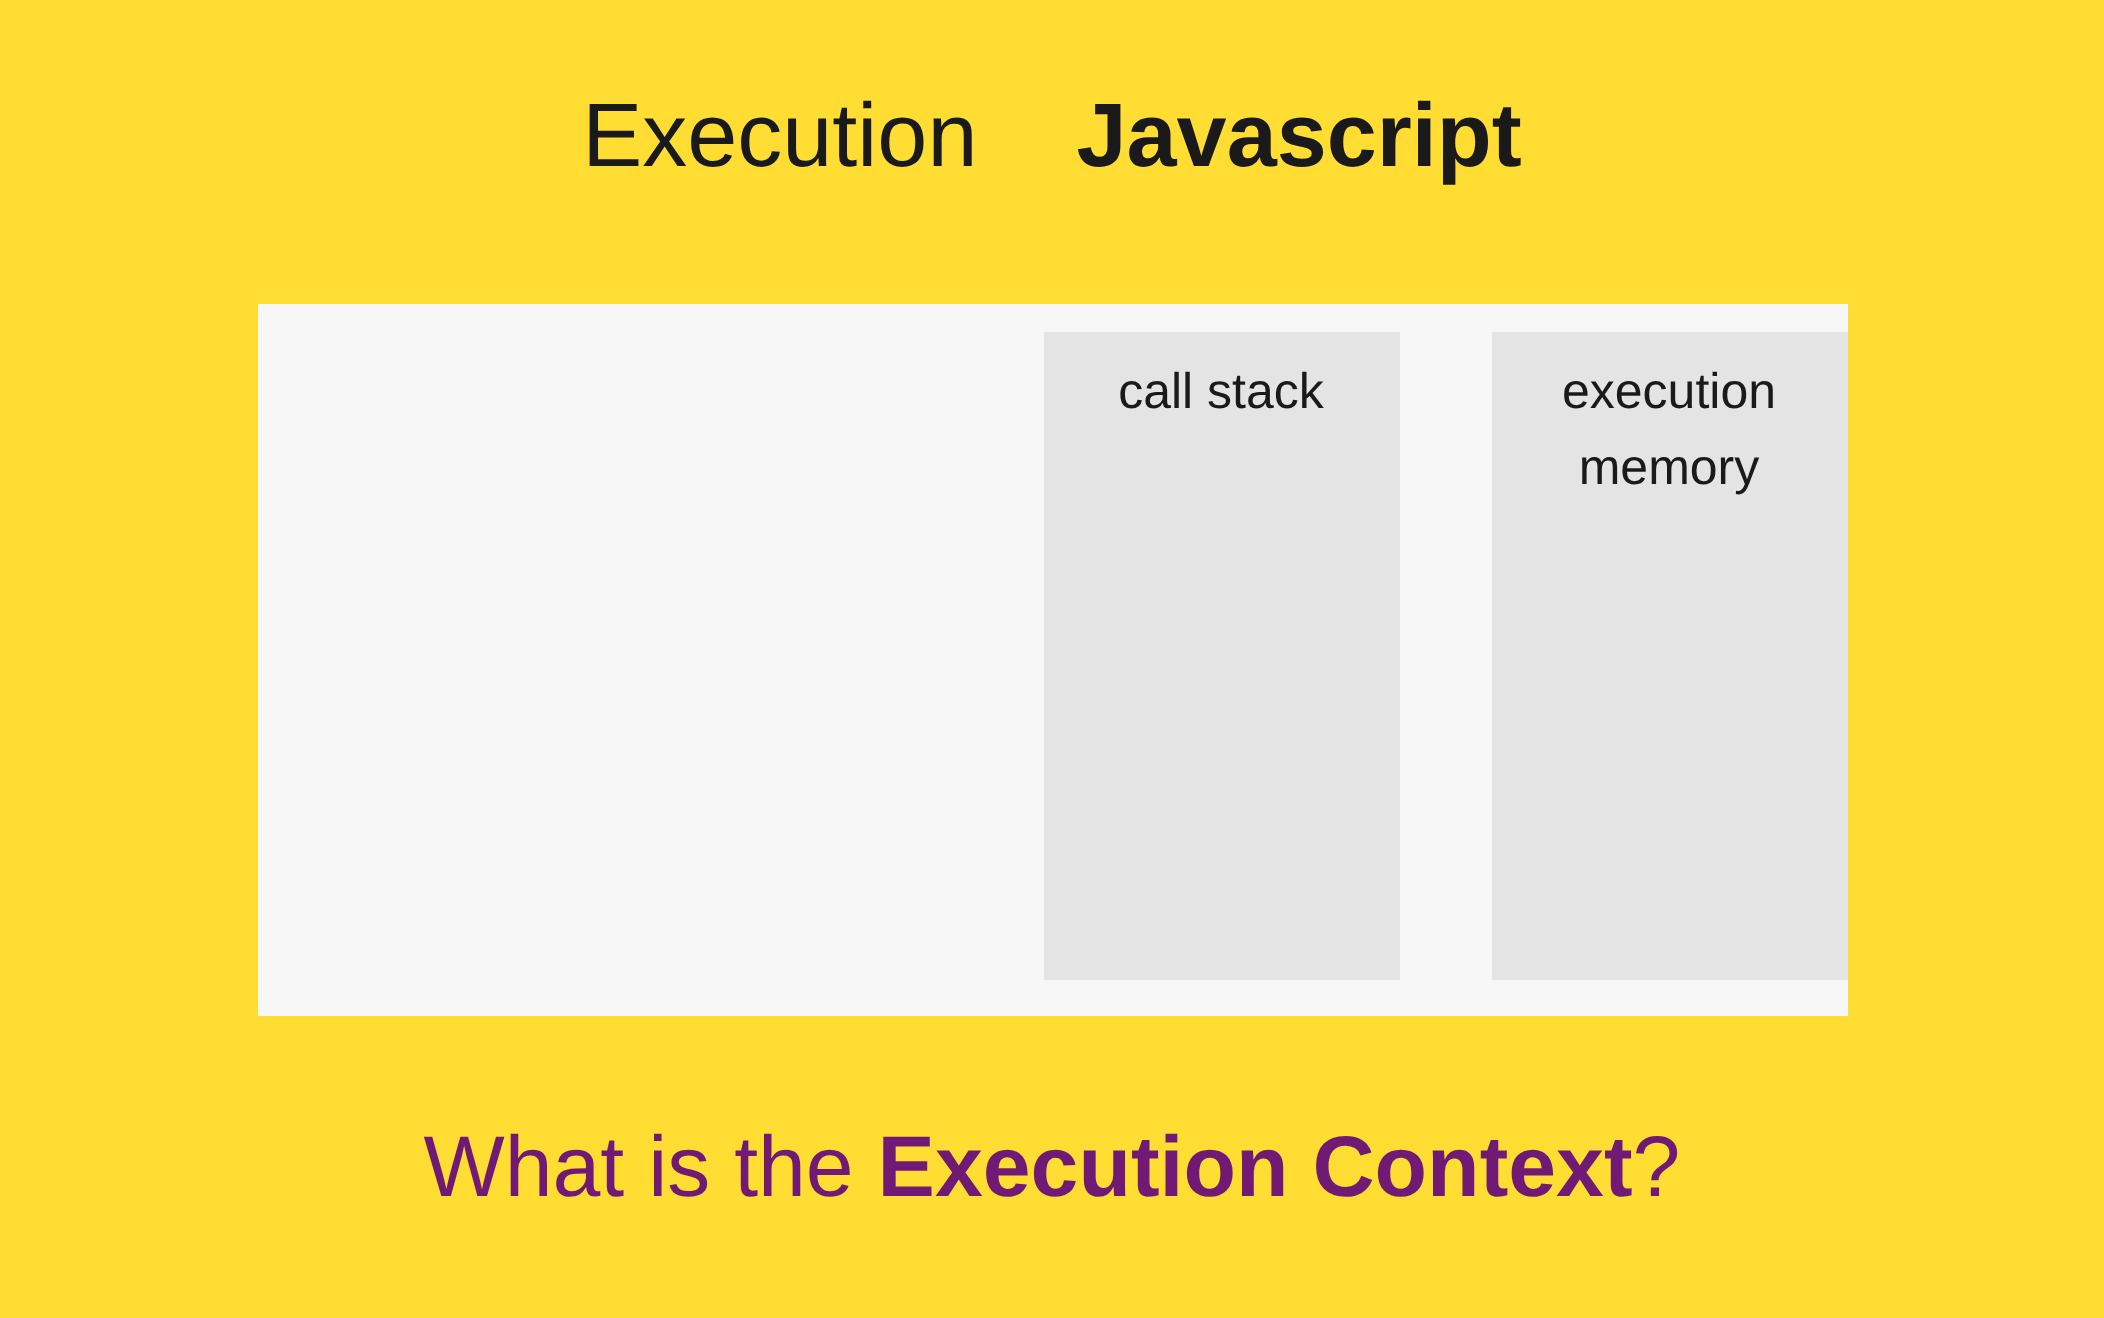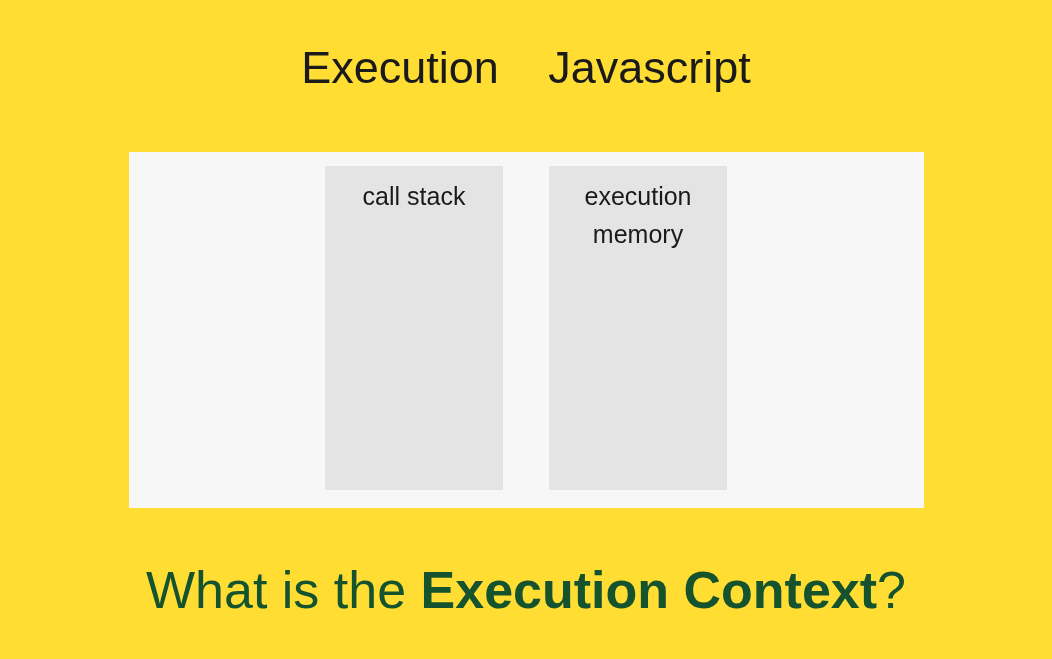--- a/index.html
+++ b/index.html
@@ -17,49 +17,49 @@
       align-items: center;
       overflow: hidden;
     }
     .title {
       font-size: 45px;
       color: #1a1a1a;
       margin-top: 42px;
       font-weight: 300;
     }
     .title .bold {
-      font-weight: 400;
+      font-weight: 700;
       margin-left: 37px;
     }
     .panel {
       background-color: #f7f7f7;
       width: 795px;
       height: 356px;
       margin-top: 58px;
       display: flex;
-      justify-content: center;
+      justify-content: flex-end;
       gap: 46px;
       padding-top: 14px;
       padding-bottom: 18px;
     }
     .column {
       background-color: #e4e4e4;
       width: 178px;
       padding-top: 12px;
       text-align: center;
     }
     .col-label {
       font-size: 25px;
       color: #1a1a1a;
       font-weight: 400;
       line-height: 1.5;
     }
     .subtitle {
-      font-size: 52px;
-      color: #14532d;
+      font-size: 43px;
+      color: #701a75;
       margin-top: 52px;
       font-weight: 300;
     }
     .subtitle .bold {
       font-weight: 700;
     }
   </style>
 </head>
 <body>
 

